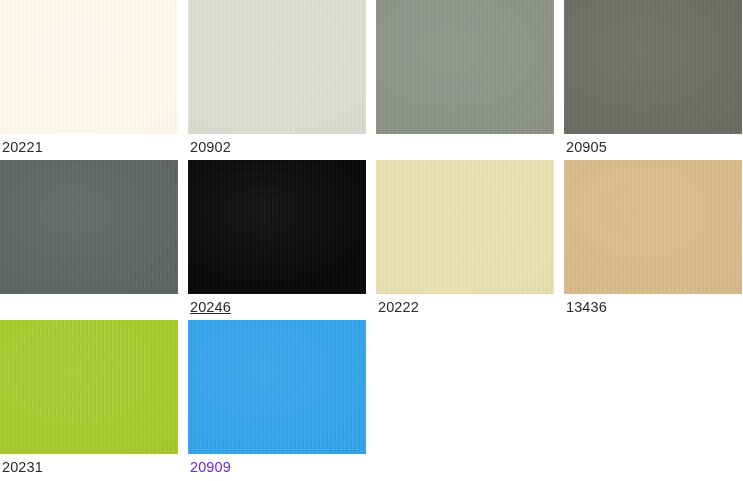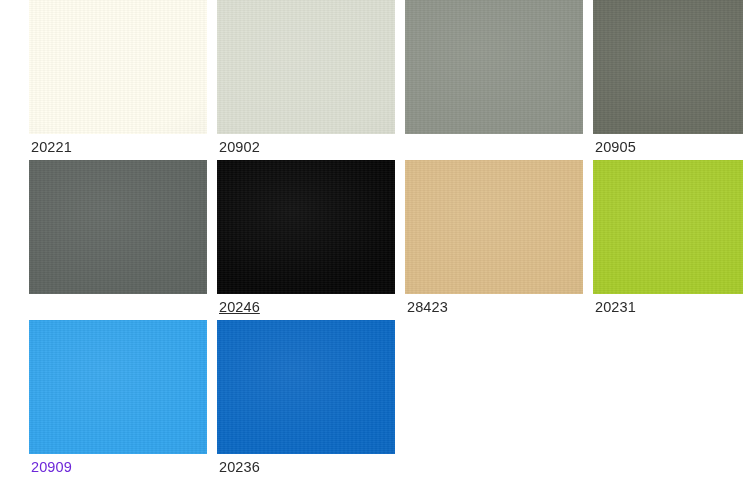--- a/index.html
+++ b/index.html
@@ -16,21 +16,20 @@
   }
   #swatch-grid {
     display: grid;
     grid-template-columns: repeat(4, 178px);
     grid-template-rows: repeat(3, 160px);
     column-gap: 10px;
     row-gap: 0px;
     width: 602px;
     height: 481px;
     box-sizing: border-box;
-    margin-left: 29px;
   }
   .swatch-cell {
     display: flex;
     flex-direction: column;
     width: 178px;
     height: 160px;
     overflow: hidden;
   }
   .swatch-chip {
     width: 178px;
@@ -106,28 +105,28 @@
       <div class="swatch-label" style="color: rgb(43, 43, 43);">20905</div>
     </div>
     <div class="swatch-cell">
       <div class="swatch-chip" style="background-color: rgb(95, 101, 97);"></div>
     </div>
     <div class="swatch-cell">
       <div class="swatch-chip" style="background-color: rgb(7, 7, 7);"></div>
       <div class="swatch-label" style="color: rgb(43, 43, 43); text-decoration: underline;">20246</div>
     </div>
     <div class="swatch-cell">
+      <div class="swatch-chip" style="background-color: rgb(236, 226, 179);"></div>
+      <div class="swatch-label" style="color: rgb(43, 43, 43);">20222</div>
+    </div>
+    <div class="swatch-cell">
       <div class="swatch-chip" style="background-color: rgb(220, 189, 138);"></div>
-      <div class="swatch-label" style="color: rgb(43, 43, 43);">28423</div>
+      <div class="swatch-label" style="color: rgb(43, 43, 43);">13436</div>
     </div>
     <div class="swatch-cell">
       <div class="swatch-chip" style="background-color: rgb(168, 204, 44);"></div>
       <div class="swatch-label" style="color: rgb(43, 43, 43);">20231</div>
     </div>
     <div class="swatch-cell">
       <div class="swatch-chip" style="background-color: rgb(51, 165, 237);"></div>
       <div class="swatch-label" style="color: #6d28d9;">20909</div>
     </div>
-    <div class="swatch-cell">
-      <div class="swatch-chip" style="background-color: rgb(12, 105, 196);"></div>
-      <div class="swatch-label" style="color: rgb(43, 43, 43);">20236</div>
-    </div>
   </div>
 
 </body></html>

